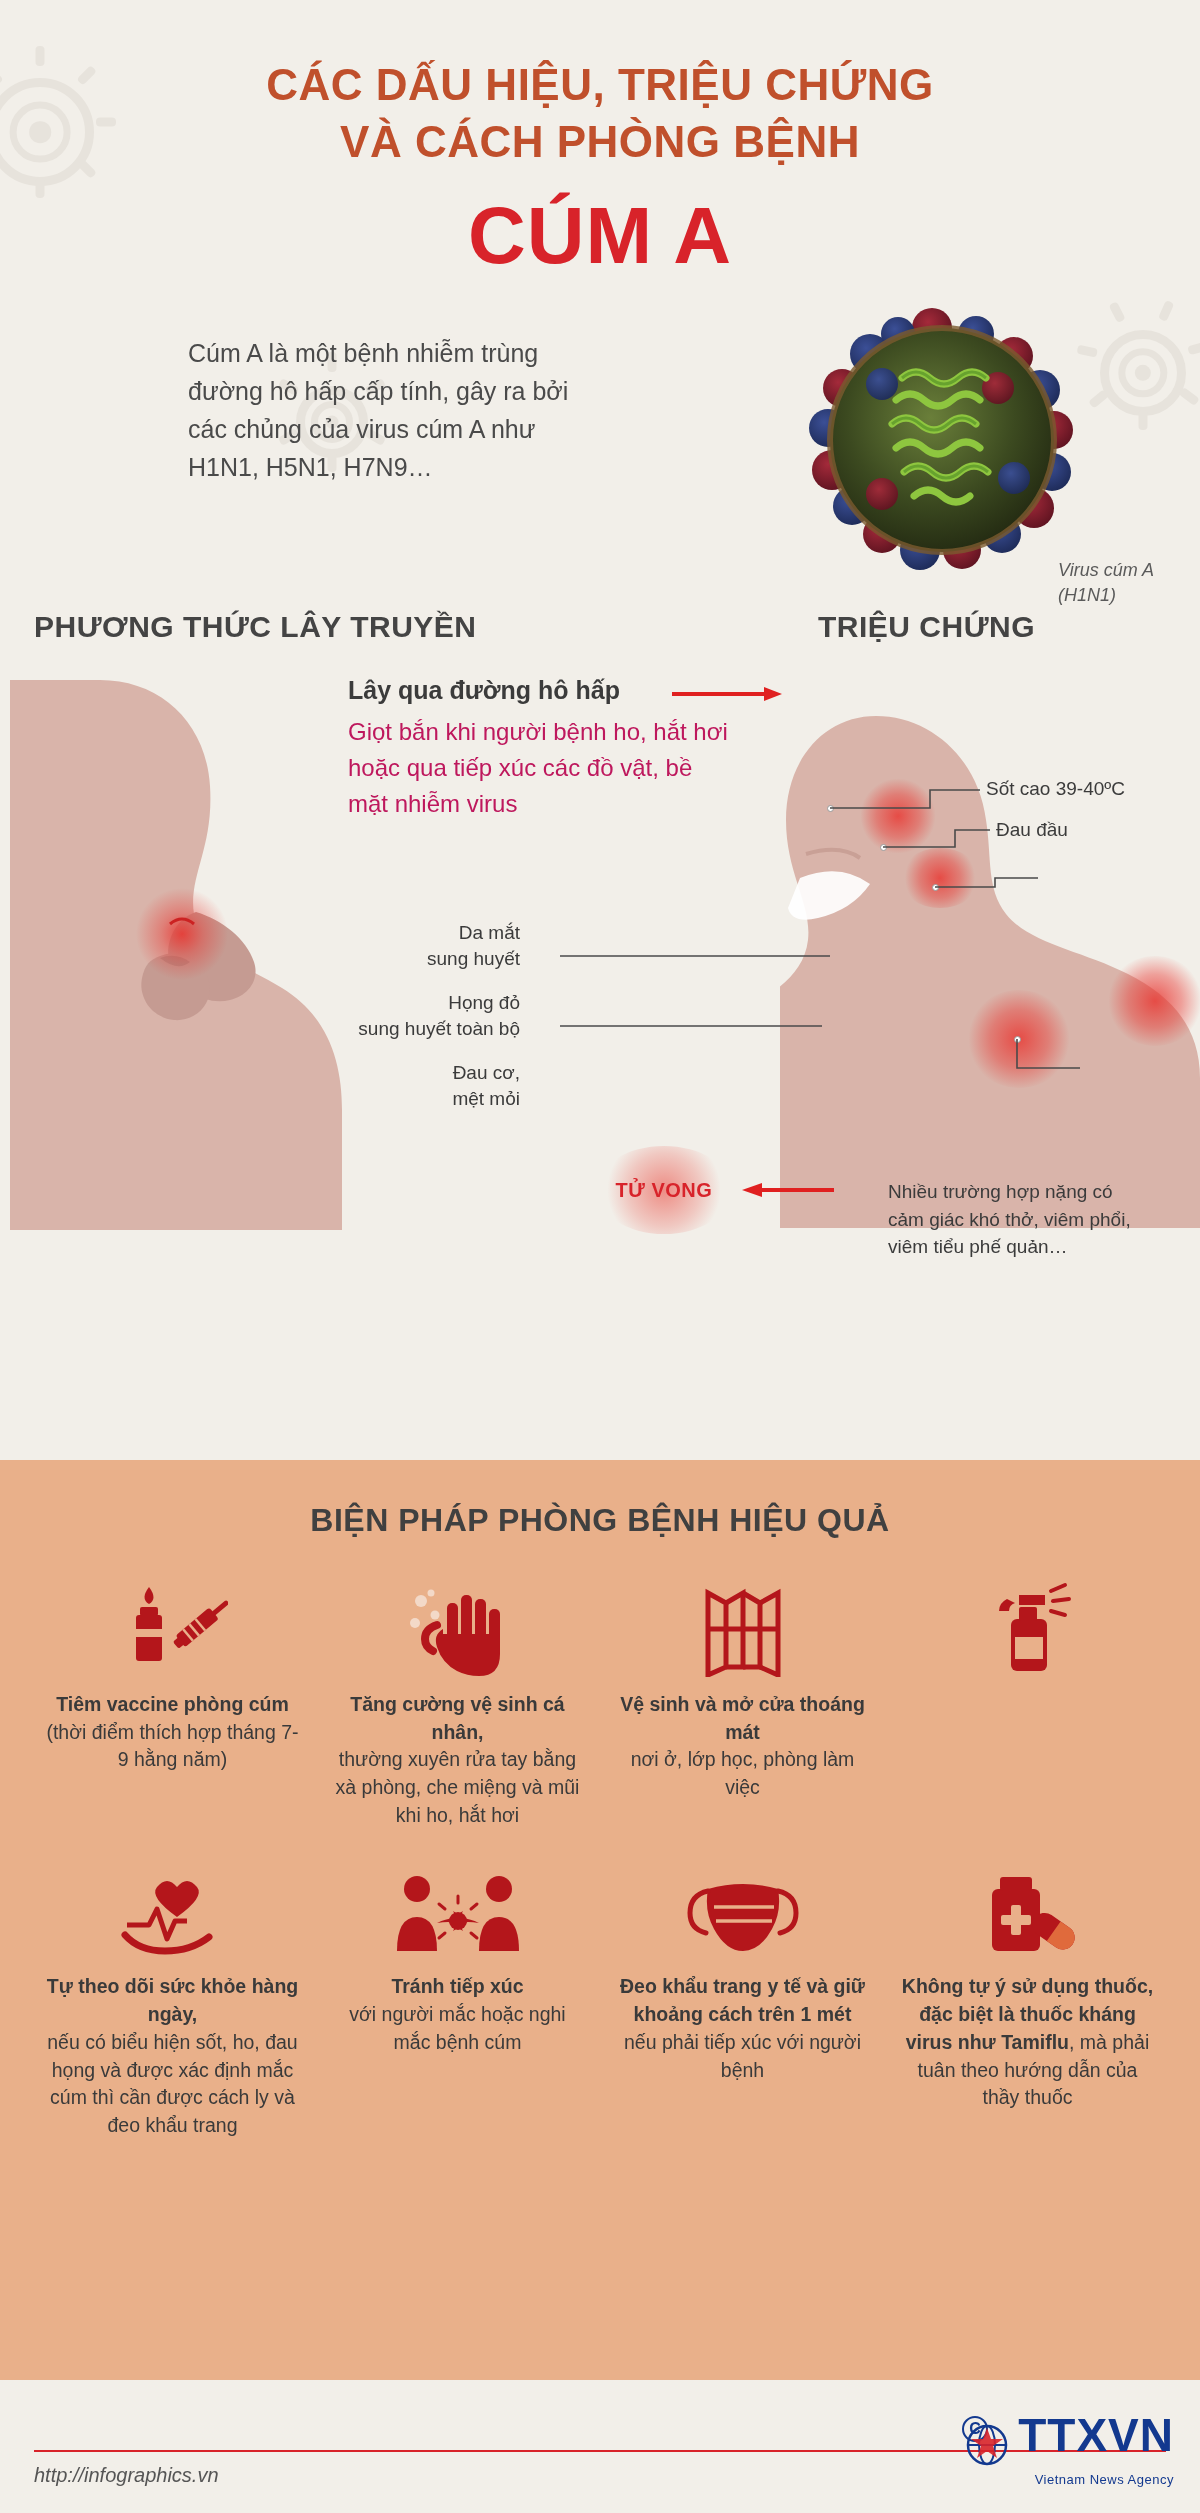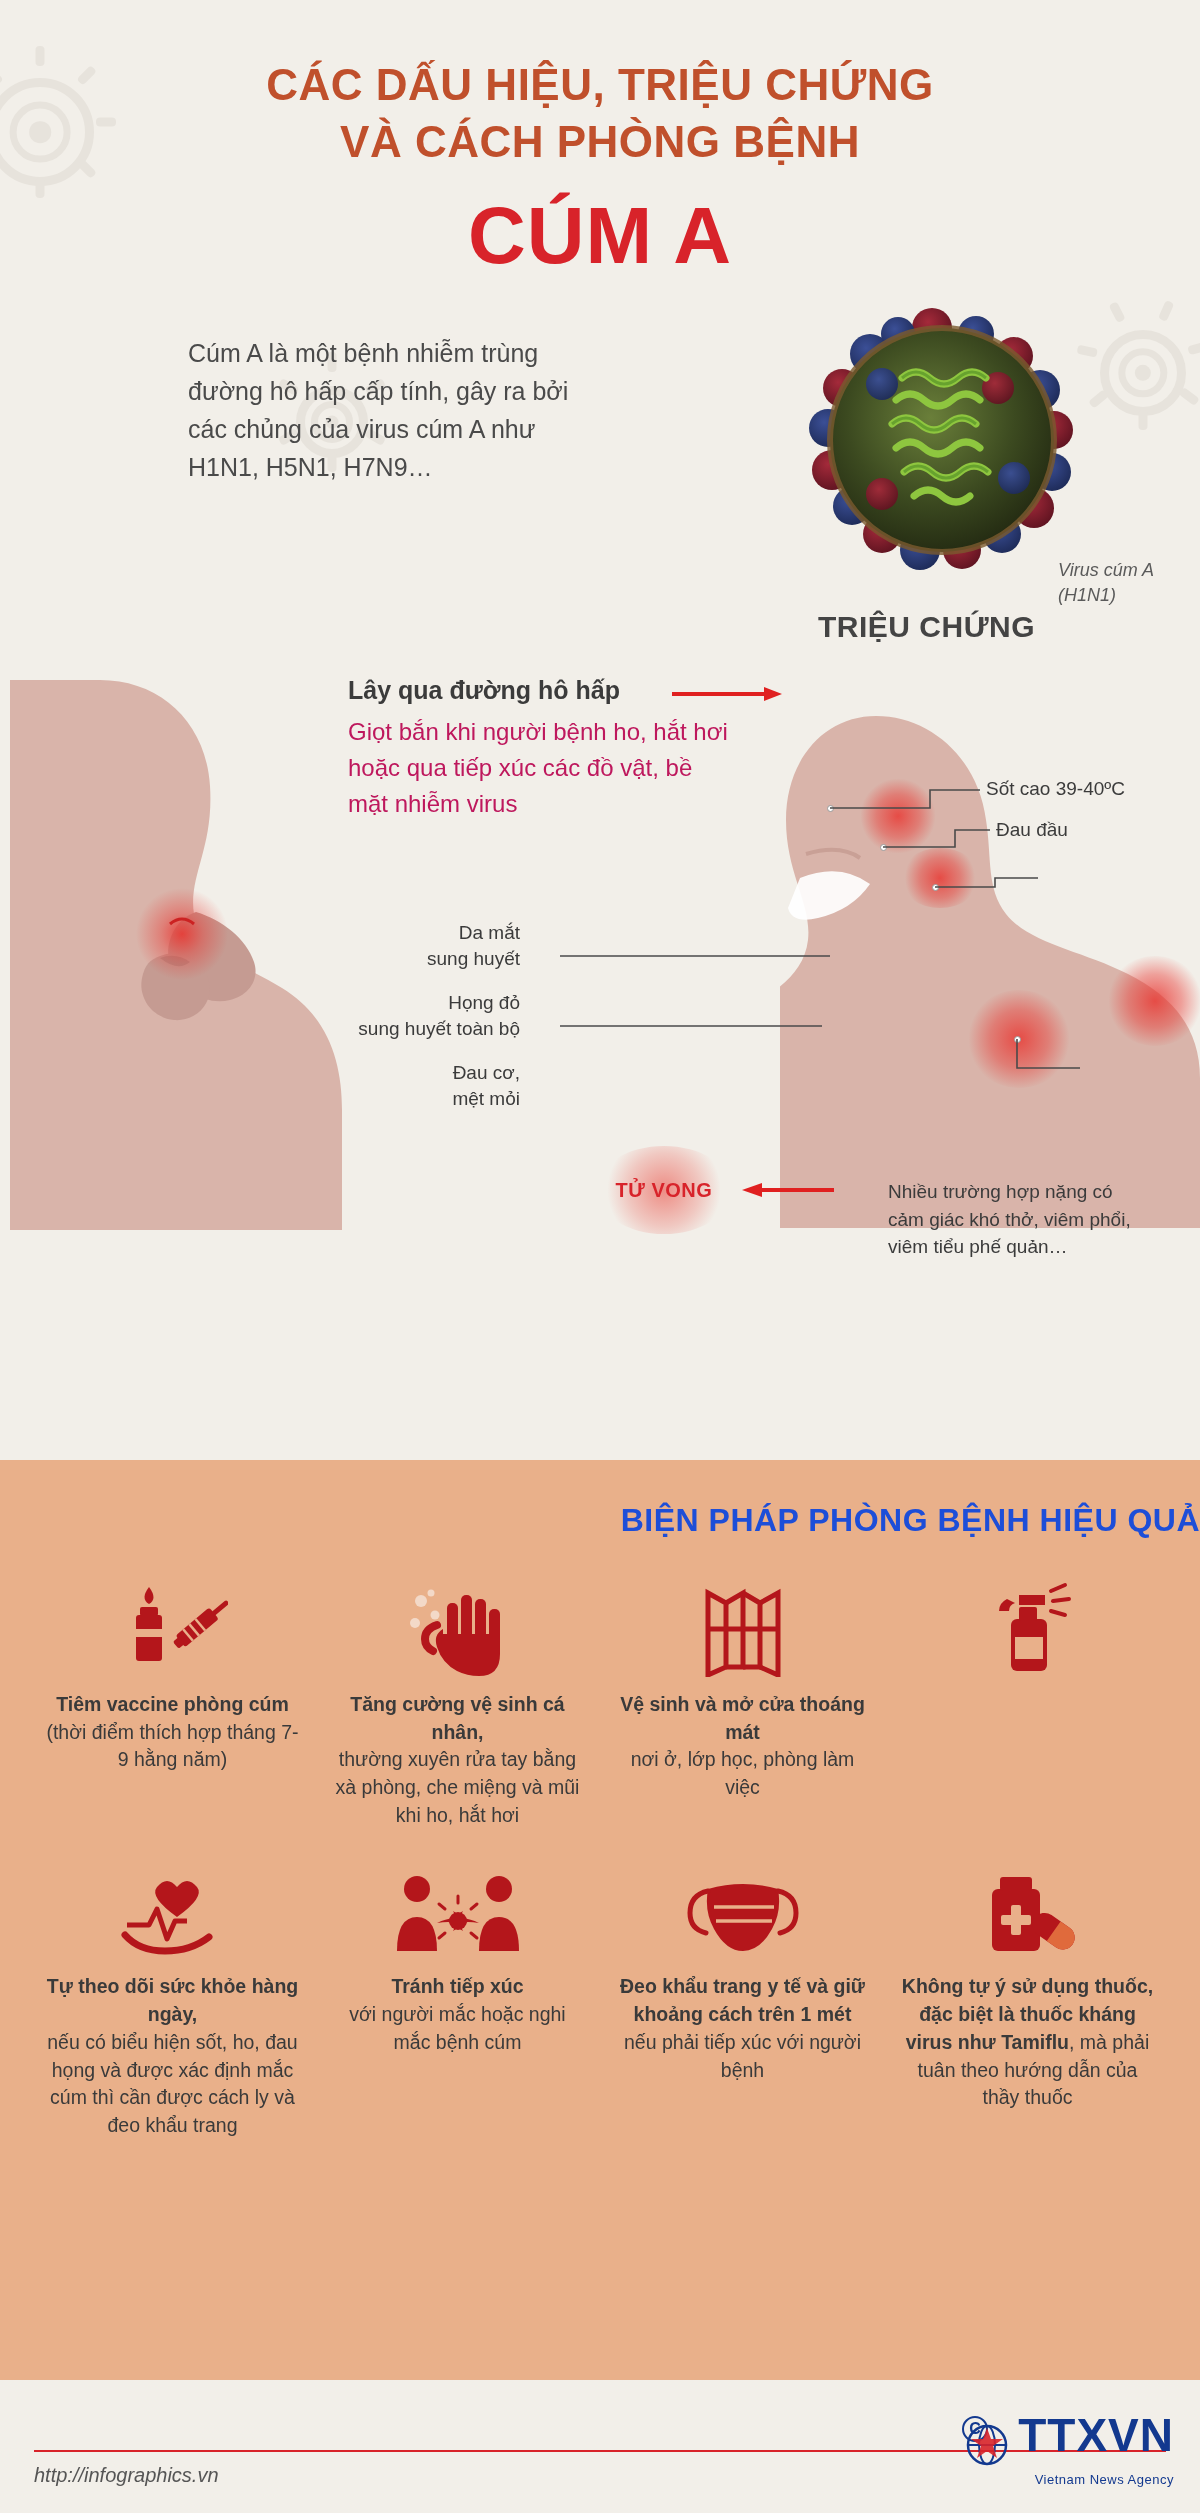--- a/index.html
+++ b/index.html
@@ -144,25 +144,25 @@
 
   
   .prevention {
     position: absolute;
     left: 0; top: 1460px;
     width: 1200px; height: 920px;
     background: #e9b08a;
     z-index: 2;
   }
   .prev-title {
-    text-align: right;
+    text-align: center;
     padding-top: 42px;
     font-size: 32px;
     font-weight: bold;
-    color: #1d4ed8;
+    color: #404040;
     letter-spacing: 0.5px;
   }
   .grid {
     display: grid;
     grid-template-columns: repeat(4, 1fr);
     padding: 34px 30px 0 30px;
     row-gap: 26px;
   }
   .cell { text-align: center; padding: 0 14px; }
   .cell-icon { height: 104px; display: flex; align-items: flex-end; justify-content: center; margin-bottom: 14px; }
@@ -308,20 +308,21 @@
   </div>
 
   <div class="virus-caption">
     <div>Virus cúm A</div>
     <div>(H1N1)</div>
   </div>
 </div>
 
 <div class="mid">
 
+  <div class="sec-title sec-title-left">PHƯƠNG THỨC LÂY TRUYỀN</div>
   <div class="sec-title sec-title-right">TRIỆU CHỨNG</div>
 
   <div class="silhouette" style="left:10px; top:72px;">
     <svg width="340" height="560" viewBox="0 0 340 560">
       <g fill="#d9b4aa">
         <path d="M90 10 C150 10 196 52 200 116 C204 178 178 206 184 244 C190 282 236 296 272 318 C318 346 332 392 332 440 L332 560 L0 560 L0 10 Z"></path>
       </g>
 
       <g fill="#c59b92">
         <path d="M186 242 C212 250 236 268 244 292 C250 310 238 326 220 330 C196 336 172 320 162 300 C152 280 162 250 186 242 Z"></path>

